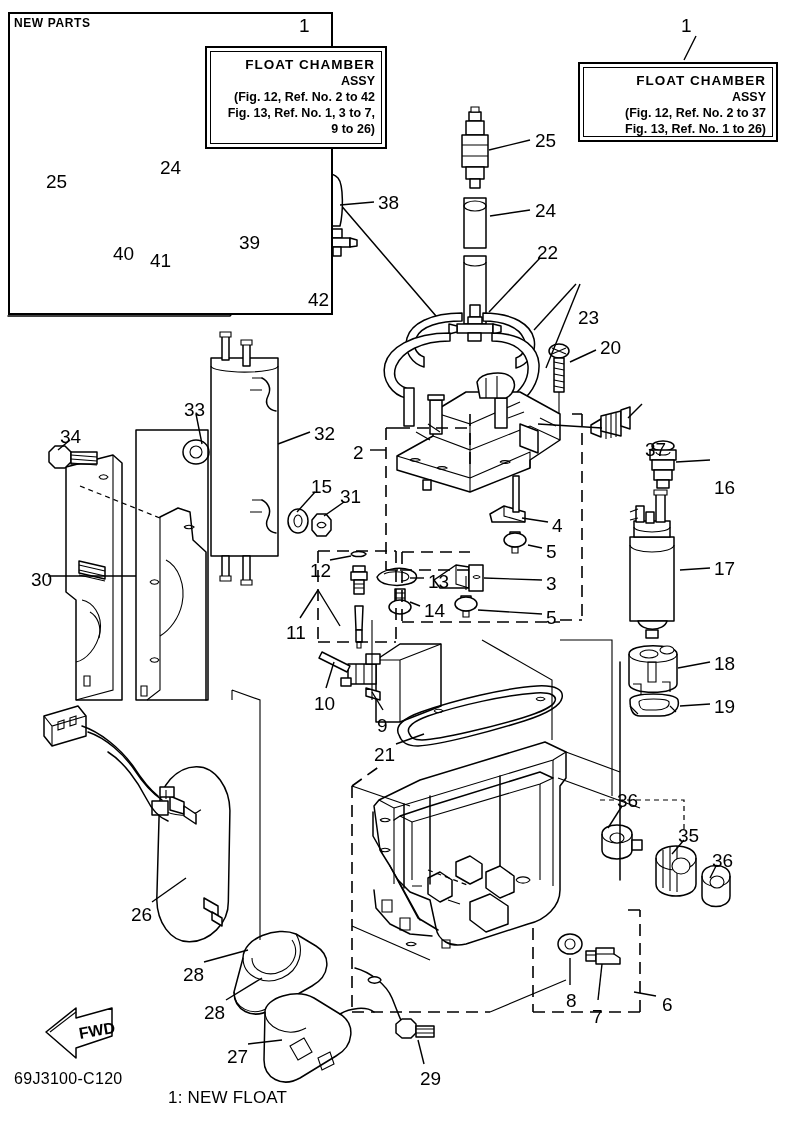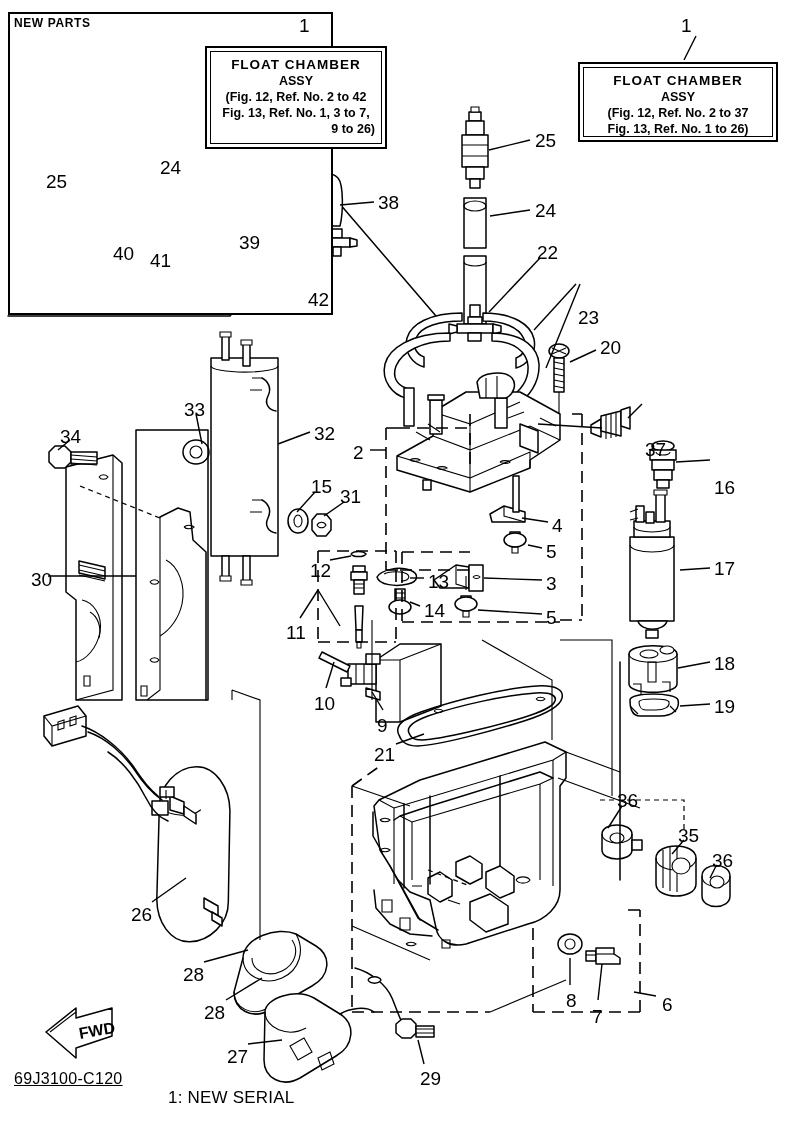--- a/index.html
+++ b/index.html
@@ -46,21 +46,21 @@
     box-sizing:border-box;
     height:100%;
   }
   .callout .ln{
     display:block;
     font-size:12.5px;
     font-weight:bold;
     line-height:16px;
     white-space:nowrap;
   }
-  .callout .c{text-align:center;}
+  .callout .c{text-align:right;}
   .callout .r{text-align:right;}
   #callout-left{ left:205px; top:46px; width:182px; height:103px; }
   #callout-left .ln.t1{font-size:13.5px;letter-spacing:1px;}
   #callout-right{ left:578px; top:62px; width:200px; height:80px; }
   #callout-right .ln.t1{font-size:13.5px;letter-spacing:1px;}
   
   .lbl{
     position:absolute;
     font-size:19px;
     font-weight:normal;
@@ -70,21 +70,20 @@
   }
   
   #vec{position:absolute;left:0;top:0;width:793px;height:1133px;}
   
   .drawcode{
     position:absolute;
     left:14px; top:1070px;
     font-size:16px;
     letter-spacing:0.3px;
     white-space:nowrap;
-    text-decoration:underline;
   }
   .footnote{
     position:absolute;
     left:168px;
     font-size:17px;
     letter-spacing:0.2px;
     white-space:nowrap;
   }
   #footnote-1{ top:1088px; }
   #footnote-2{ top:1112px; left:196px; }
@@ -649,15 +648,15 @@
       <div class="lbl" style="left: 183px; top: 965px;">28</div>
       <div class="lbl" style="left: 204px; top: 1003px;">28</div>
       <div class="lbl" style="left: 566px; top: 991px;">8</div>
       <div class="lbl" style="left: 592px; top: 1007px;">7</div>
       <div class="lbl" style="left: 662px; top: 995px;">6</div>
       <div class="lbl" style="left: 227px; top: 1047px;">27</div>
       <div class="lbl" style="left: 420px; top: 1069px;">29</div>
     </div>
 
   <div class="drawcode">69J3100-C120</div>
-  <div class="footnote" id="footnote-1">1:  NEW SERIAL</div>
+  <div class="footnote" id="footnote-1">1:  NEW FLOAT</div>
 
 </div>
 
 </body></html>

